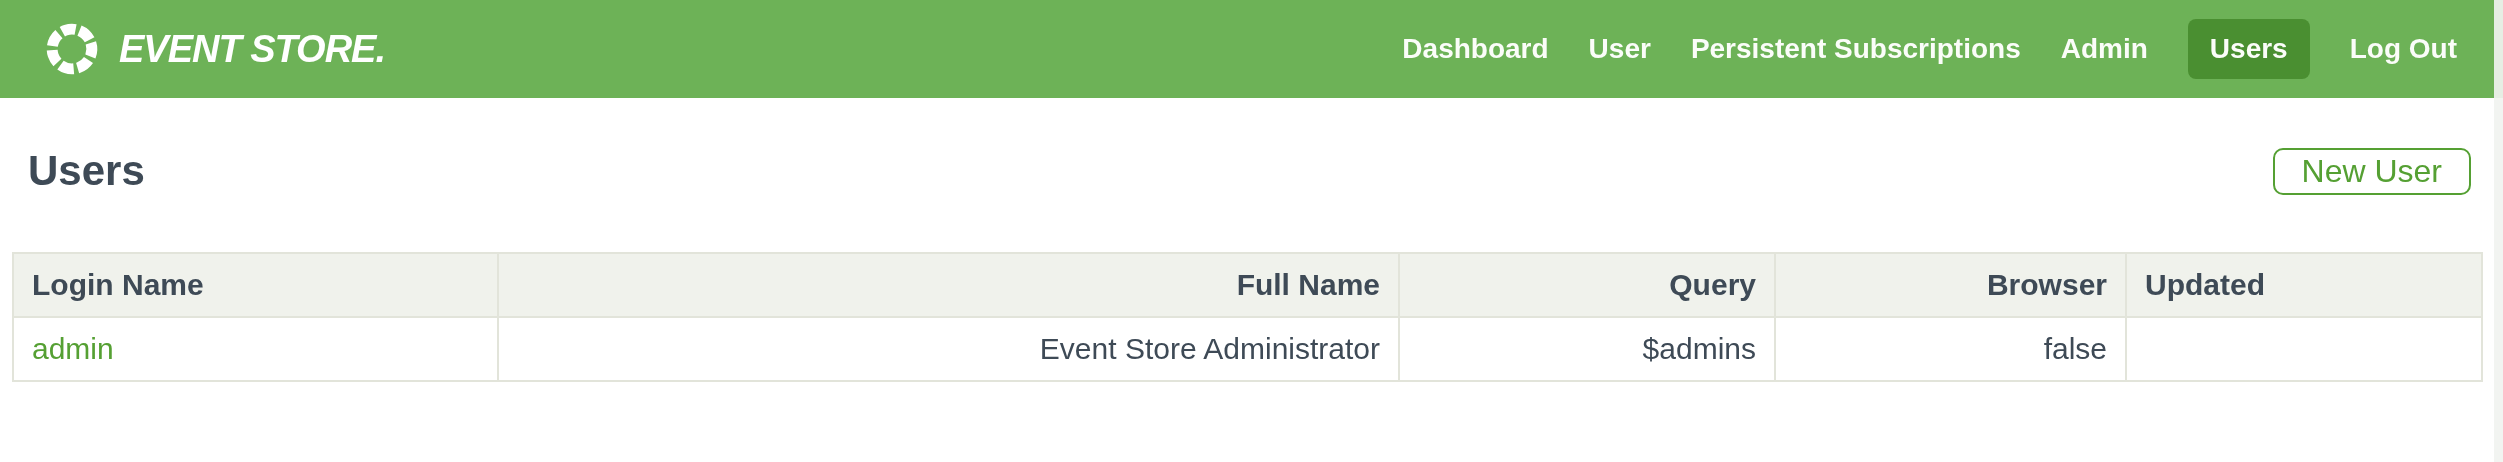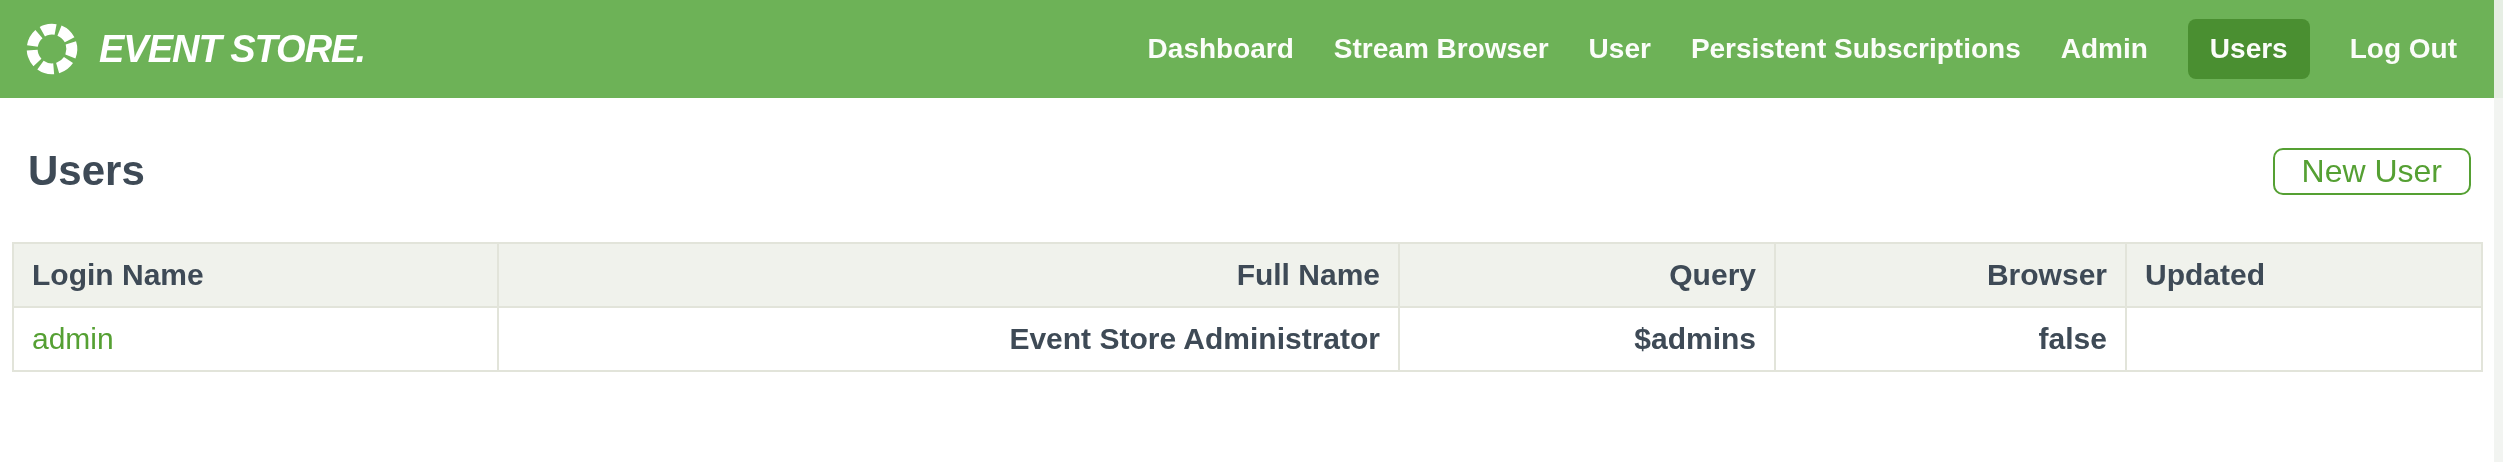--- a/index.html
+++ b/index.html
@@ -12,21 +12,21 @@
     overflow: hidden;
   }
 
   
   .topbar {
     height: 98px;
     background: #6db257;
     display: flex;
     align-items: center;
     justify-content: space-between;
-    padding: 0 46px 0 20px;
+    padding: 0 46px 0 40px;
   }
   .logo {
     display: flex;
     align-items: center;
     gap: 15px;
     cursor: pointer;
   }
   .logo svg { width: 64px; height: 64px; display: block; }
   .logo-text {
     color: #ffffff;
@@ -79,40 +79,40 @@
     padding: 3px 27px;
     border-radius: 10px;
     cursor: pointer;
     white-space: nowrap;
   }
 
   
   .users-table {
     border-collapse: collapse;
     table-layout: fixed;
-    margin: 38px 20px 0 12px;
+    margin: 48px 20px 0 12px;
     width: 2471px;
   }
   .users-table th, .users-table td {
     border: 2px solid #e2e4da;
     height: 64px;
     padding: 0 18px;
     font-size: 30px;
     color: #3e4a56;
     vertical-align: middle;
     white-space: nowrap;
     overflow: hidden;
   }
   .users-table th {
     background: #f0f2ec;
     font-weight: bold;
   }
   .users-table td { background: #ffffff; }
   .al { text-align: left; }
-  .ar { text-align: right; font-weight: bold; }
+  .ar { text-align: right; }
   .login-link {
     color: #55a033;
     text-decoration: none;
     cursor: pointer;
   }
 
   
   .scrollbar-track {
     position: absolute;
     top: 0; right: 0;
@@ -125,21 +125,20 @@
 
 <header class="topbar">
   <div class="logo">
     <svg viewBox="0 0 100 100" aria-hidden="true">
       <circle cx="50" cy="50" r="31" fill="none" stroke="#ffffff" stroke-width="17" stroke-dasharray="21.5 6.3" transform="rotate(-18 50 50)"></circle>
     </svg>
     <span class="logo-text">EVENT STORE.</span>
   </div>
   <nav class="nav">
     <a class="nav-item">Dashboard</a>
-    <a class="nav-item">Stream Browser</a>
     <a class="nav-item">User</a>
     <a class="nav-item">Persistent Subscriptions</a>
     <a class="nav-item">Admin</a>
     <a class="nav-item active">Users</a>
     <a class="nav-item">Log Out</a>
   </nav>
 </header>
 
 <div class="page-head">
   <h1 class="page-title">Users</h1>

